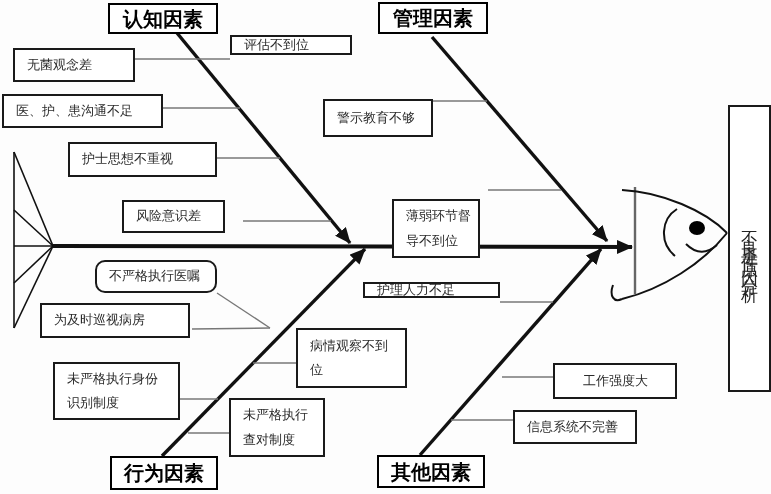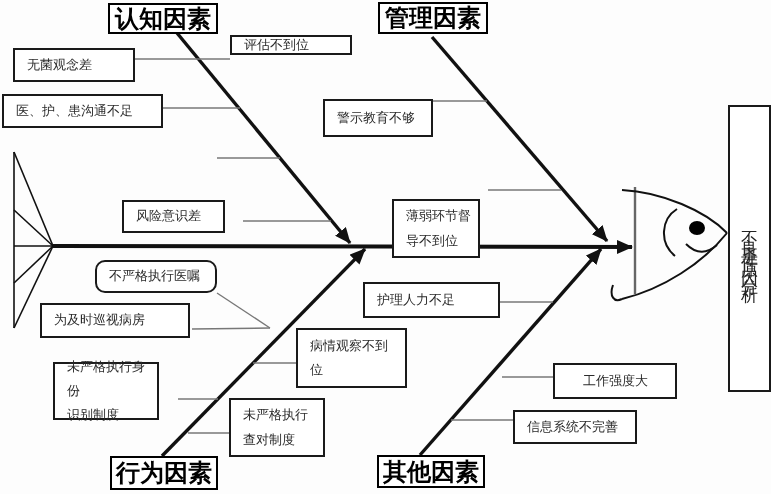--- a/index.html
+++ b/index.html
@@ -21,21 +21,21 @@
     color:#2b2b2b;
     font-size:13px;
     padding-left:12px;
     padding-right:4px;
     white-space:pre-line;
     line-height:1.85;
   }
   .branch-label{
     justify-content:center;
     padding:4px;
-    font-size:24px;
+    font-size:20px;
     font-weight:bold;
     color:#000;
     border:2px solid #000;
     white-space:nowrap;
     line-height:1;
   }
   .effect-box{
     position:absolute;
     box-sizing:border-box;
     border:2px solid #1a1a1a;
@@ -105,35 +105,36 @@
     </g>
   </svg>
 
   <div class="box branch-label" style="left:108px;top:3px;width:110px;height:31px;">认知因素</div>
   <div class="box branch-label" style="left:378px;top:2px;width:110px;height:32px;">管理因素</div>
   <div class="box branch-label" style="left:110px;top:456px;width:108px;height:34px;text-align:right;">行为因素</div>
   <div class="box branch-label" style="left:377px;top:455px;width:108px;height:33px;">其他因素</div>
 
   <div class="box" style="left:13px;top:48px;width:122px;height:34px;">无菌观念差</div>
   <div class="box" style="left:2px;top:94px;width:161px;height:34px;text-align:right;">医、护、患沟通不足</div>
+  <div class="box" style="left:68px;top:142px;width:149px;height:35px;">护士思想不重视</div>
   <div class="box" style="left:122px;top:200px;width:103px;height:33px;">风险意识差</div>
   <div class="box" style="left:230px;top:35px;width:122px;height:20px;">评估不到位</div>
 
   <div class="box" style="left:323px;top:99px;width:110px;height:38px;">警示教育不够</div>
   <div class="box" style="left:392px;top:163px;width:88px;height:59px;margin-top:36px;">薄弱环节督
 导不到位</div>
 
   <div class="box" style="left:95px;top:260px;width:122px;height:33px;border-radius:10px;">不严格执行医嘱</div>
   <div class="box" style="left:40px;top:303px;width:150px;height:35px;">为及时巡视病房</div>
-  <div class="box" style="left:53px;top:362px;width:106px;height:58px;">未严格执行身份
+  <div class="box" style="left:53px;top:362px;width:127px;height:58px;">未严格执行身份
 识别制度</div>
   <div class="box" style="left:229px;top:398px;width:96px;height:59px;">未严格执行
 查对制度</div>
   <div class="box" style="left:296px;top:328px;width:111px;height:60px;">病情观察不到
 位</div>
 
-  <div class="box" style="left:363px;top:282px;width:137px;height:36px;">护理人力不足</div>
+  <div class="box" style="left:363px;top:282px;width:137px;height:16px;">护理人力不足</div>
   <div class="box" style="left:553px;top:363px;width:124px;height:36px;padding-left:28px;">工作强度大</div>
   <div class="box" style="left:513px;top:410px;width:124px;height:34px;">信息系统不完善</div>
 
   <div class="effect-box" style="left:728px;top:105px;width:43px;height:287px;">不良事件原因分析</div>
 
 </div>
 
 </body></html>

